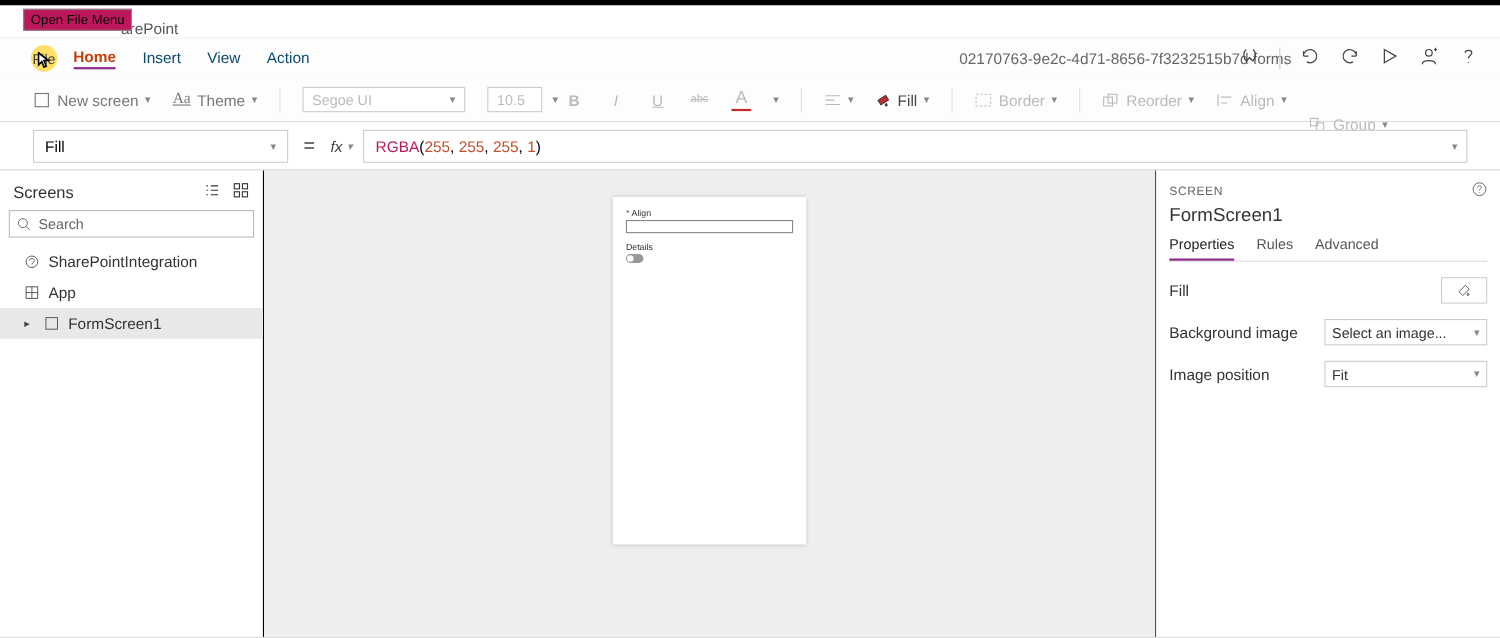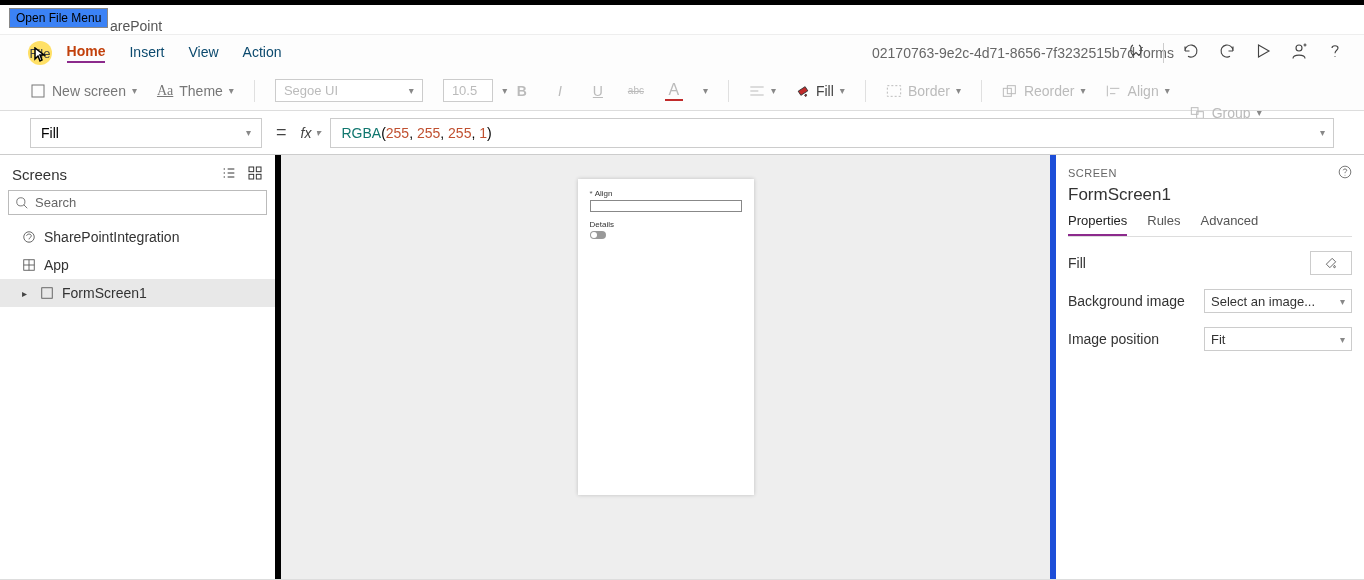--- a/index.html
+++ b/index.html
@@ -1,18 +1,18 @@
 <!DOCTYPE html>
 <html><head>
 <meta charset="utf-8">
 <style>
 * { margin: 0; padding: 0; box-sizing: border-box; font-family: "Segoe UI", sans-serif; }
 html, body { width: 1364px; height: 580px; background: #f3f3f3; overflow: hidden; }
 .black-bar { height: 5px; background: #000; }
-.tooltip { position: absolute; top: 8px; left: 9px; background: #3b82f6; border: 1px solid #888; padding: 2px 6px; font-size: 12px; z-index: 100; }
+.tooltip { position: absolute; top: 8px; left: 21px; background: #be185d; border: 1px solid #888; padding: 2px 6px; font-size: 12px; z-index: 100; }
 .top-row { height: 30px; background: #fff; display: flex; align-items: flex-end; border-bottom: 1px solid #eee; }
 .brand { color: #555; font-size: 14px; padding-left: 110px; }
 .menu-row { height: 36px; background: #fdfdfd; display: flex; align-items: center; padding: 0 20px; position: relative; }
 .menu-item { color: #0c4a6e; font-size: 14px; margin-right: 24px; padding-bottom: 2px; }
 .menu-item.active { color: #c2410c; font-weight: 600; border-bottom: 2px solid #8c2a8c; }
 .file-highlight { position: absolute; left: 28px; top: 6px; width: 24px; height: 24px; background: #ffe066; border-radius: 50%; display: flex; align-items: center; justify-content: center; font-size: 13px; color: #444; }
 .cursor-img { position: absolute; left: 34px; top: 12px; font-size: 14px; color: #000; z-index: 10; }
 .file-name { position: absolute; right: 190px; color: #666; font-size: 14px; }
 .menu-icons { position: absolute; right: 20px; display: flex; align-items: center; gap: 18px; color: #444; }
 .menu-icons .sep { width:1px; height:20px; background:#ccc; }
@@ -28,38 +28,38 @@
 .fill-swatch { width: 14px; height: 14px; transform: rotate(12deg); display:inline-block; }
 .fill-swatch svg { width: 14px; height: 14px; }
 .tb-chevron { font-size: 10px; color: #888; }
 .formula-row { height: 44px; background: #fff; display: flex; align-items: center; padding: 6px 30px; gap: 10px; border-bottom: 1px solid #ccc; }
 .prop-select { width: 232px; height: 30px; border: 1px solid #ccc; background: #fff; display: flex; align-items: center; padding: 0 10px; font-size: 14px; justify-content: space-between; }
 .eq { font-size: 18px; color: #444; padding: 0 4px; }
 .fx { font-style: italic; font-family: Cambria, serif; font-size: 14px; color: #444; display:flex; align-items:center; gap:4px; }
 .formula-box { flex: 1; height: 30px; border: 1px solid #ccc; background: #fff; font-family: Consolas, monospace; font-size: 14px; display: flex; align-items: center; padding: 0 10px; position:relative; }
 .formula-box .exp-chev { position:absolute; right:8px; color:#888; font-size:10px;}
 .main { display: flex; height: 424px; }
-.left-panel { width: 281px; background: #fff; border-right: 6px solid #000000; }
+.left-panel { width: 240px; background: #fff; border-right: 1px solid #000000; }
 .lp-header { display: flex; align-items: center; justify-content: space-between; padding: 10px 12px 6px 12px; }
 .lp-header span { font-size: 15px; color: #333; }
 .lp-icons { display: flex; gap: 10px; color: #8c2a8c; }
 .lp-search { margin: 0 8px 8px 8px; border: 1px solid #bbb; display: flex; align-items: center; padding: 4px 6px; font-size: 13px; color: #666; }
 .lp-search svg { width: 14px; height: 14px; margin-right: 6px; }
 .tree-item { display: flex; align-items: center; gap: 8px; padding: 6px 10px 6px 22px; font-size: 14px; color: #333; }
 .tree-item.selected { background: #e8e8e8; }
 .tree-item .chev { width: 10px; color: #444; font-size: 10px; }
 .tree-icon { width: 14px; height: 14px; flex-shrink:0; color:#555; }
 .canvas { flex: 1; background: #eeeeee; display: flex; align-items: flex-start; justify-content: center; padding-top: 24px; position:relative; }
 .phone-screen { width: 176px; height: 316px; background: #fff; box-shadow: 0 0 4px rgba(0,0,0,0.2); padding: 10px 12px; font-size: 8px; color: #333; }
 .form-field-label { display: flex; gap: 2px; margin-bottom: 2px; }
 .form-field-label .ast { color: #555; }
 .form-input { width: 100%; height: 12px; border: 1px solid #888; margin-bottom: 8px; }
 .toggle { width: 16px; height: 8px; background: #999; border-radius: 4px; position: relative; margin-top: 2px; }
 .toggle .knob { width: 6px; height: 6px; background: #fff; border-radius: 50%; position: absolute; top: 1px; left: 1px; }
-.right-panel { width: 314px; background: #fff; border-left: 6px solid #1d4ed8; padding: 10px 12px; }
+.right-panel { width: 314px; background: #fff; border-left: 1px solid #1d4ed8; padding: 10px 12px; }
 .rp-small { font-size: 11px; color: #666; letter-spacing: 0.5px; display:flex; justify-content:space-between; align-items:center; }
 .rp-title { font-size: 17px; color: #333; margin: 4px 0 8px 0; }
 .rp-tabs { display: flex; gap: 20px; border-bottom: 1px solid #ddd; font-size: 13px; }
 .rp-tab { padding-bottom: 6px; color: #555; }
 .rp-tab.active { color: #222; border-bottom: 2px solid #8c2a8c; }
 .rp-row { display: flex; justify-content: space-between; align-items: center; margin-top: 14px; font-size: 14px; color: #333; }
 .rp-color-btn { width: 42px; height: 24px; border: 1px solid #ccc; display:flex; align-items:center; justify-content:center; font-size:12px; color:#555;}
 .rp-select { width: 148px; height: 24px; border: 1px solid #ccc; display: flex; align-items: center; justify-content: space-between; padding: 0 6px; font-size: 13px; }
 .status-bar { height: 32px; background: #fff; border-top: 1px solid #ddd; display: flex; align-items: center; padding: 0 260px 0 260px; font-size: 14px; color: #555; }
 svg { stroke: currentColor; fill: none; stroke-width: 1.5; }
@@ -198,21 +198,21 @@
   <div class="prop-select">
     <span>Fill</span>
       <span class="tb-chevron">▾</span>
   </div>
   <span class="eq">=</span>
   <span class="fx">
     <span>fx</span>
       <span class="tb-chevron">▾</span>
   </span>
   <div class="formula-box">
-    <span id="formula-content"><span style="color:#0f766e;">RGBA</span>(<span style="color:#c05030;">255</span>, <span style="color:#c05030;">255</span>, <span style="color:#c05030;">255</span>, <span style="color:#c05030;">1</span>)</span>
+    <span id="formula-content"><span style="color:#be185d;">RGBA</span>(<span style="color:#c05030;">255</span>, <span style="color:#c05030;">255</span>, <span style="color:#c05030;">255</span>, <span style="color:#c05030;">1</span>)</span>
     <span class="exp-chev">▾</span>
   </div>
 </div>
 
 <div class="main">
   <div class="left-panel">
     <div class="lp-header">
       <span>Screens</span>
       <div class="lp-icons">
         <span><svg width="16" height="16" viewBox="0 0 24 24" stroke="#8c2a8c">

